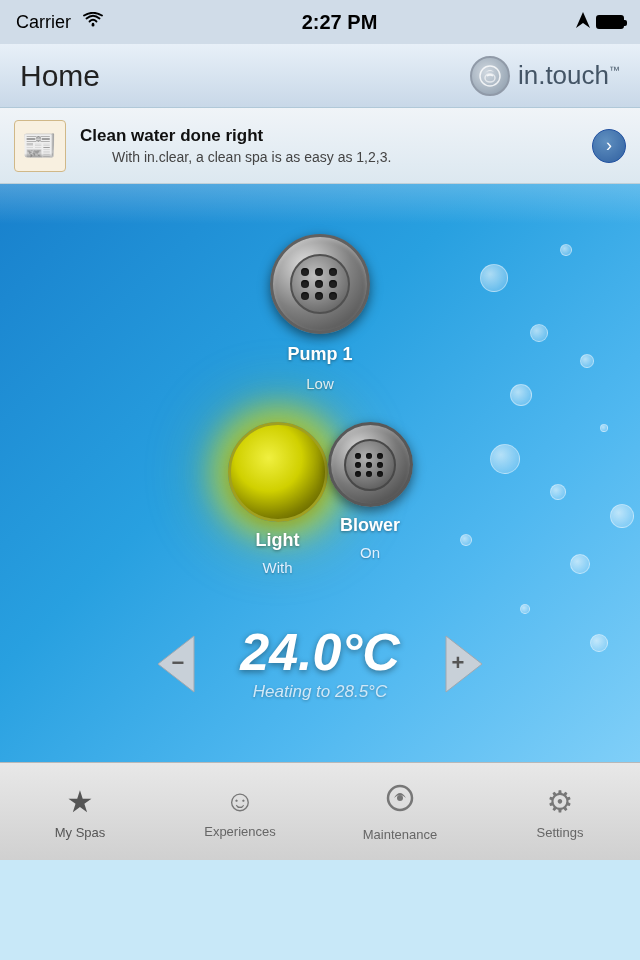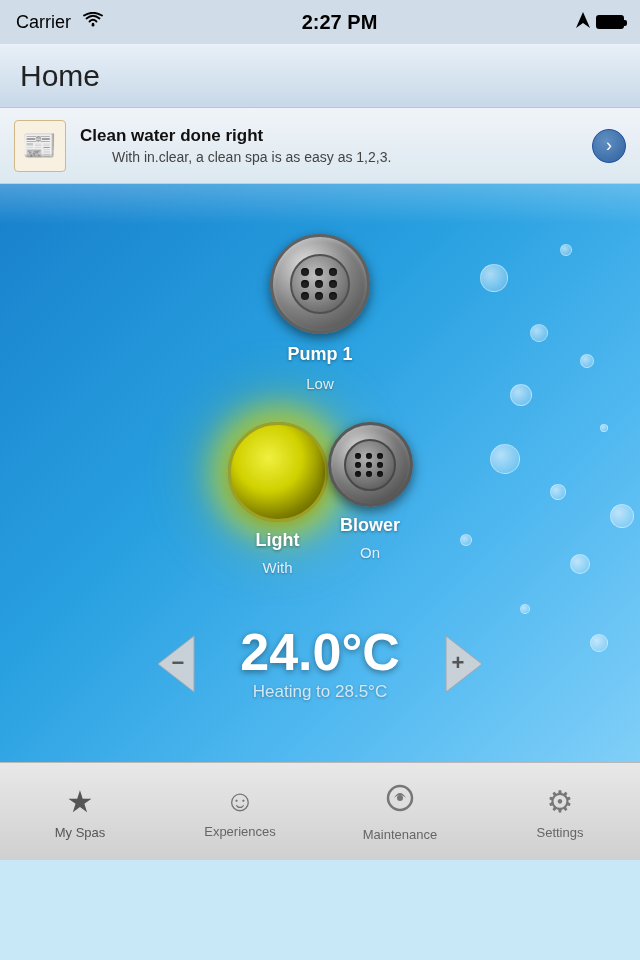--- a/index.html
+++ b/index.html
@@ -296,20 +296,21 @@
       width: 68px;
       height: 68px;
       cursor: pointer;
       display: flex;
       align-items: center;
       justify-content: center;
     }
 
     #temp-display {
       text-align: center;
+      font-style: italic;
     }
     #temp-value {
       font-size: 52px;
       font-weight: 700;
       color: #fff;
       text-shadow: 0 2px 6px rgba(0,0,0,0.4);
       line-height: 1;
     }
     #temp-target {
       font-size: 17px;
@@ -384,20 +385,33 @@
       <svg width="14" height="16" viewBox="0 0 14 16" fill="black">
         <polygon points="7,0 14,16 7,11 0,16"></polygon>
       </svg>
     </span>
     <span class="battery-icon"></span>
   </div>
 </div>
 
 <div id="header">
   <span id="header-title">Home</span>
+  <div id="brand-logo">
+    <div class="brand-icon">
+      <svg width="24" height="24" viewBox="0 0 24 24">
+        <circle cx="12" cy="12" r="10" fill="none" stroke="rgba(255,255,255,0.8)" stroke-width="1.5"></circle>
+        <path d="M8 8 Q12 4 16 8 Q12 6 8 8Z" fill="rgba(255,255,255,0.7)"></path>
+        <ellipse cx="12" cy="14" rx="5" ry="4" fill="none" stroke="rgba(255,255,255,0.6)" stroke-width="1.5"></ellipse>
+        <path d="M9 12 Q12 10 15 12" fill="none" stroke="rgba(255,255,255,0.8)" stroke-width="1.5"></path>
+      </svg>
+    </div>
+    <div class="brand-text">
+      <span>in.touch</span><span class="brand-tm">™</span>
+    </div>
+  </div>
 </div>
 
 <div id="news-banner">
   <div class="news-icon-wrap">
     <span>📰</span>
   </div>
   <div class="news-text">
     <div class="news-title">Clean water done right</div>
     <div class="news-sub">With in.clear, a clean spa is as easy as 1,2,3.</div>
   </div>

